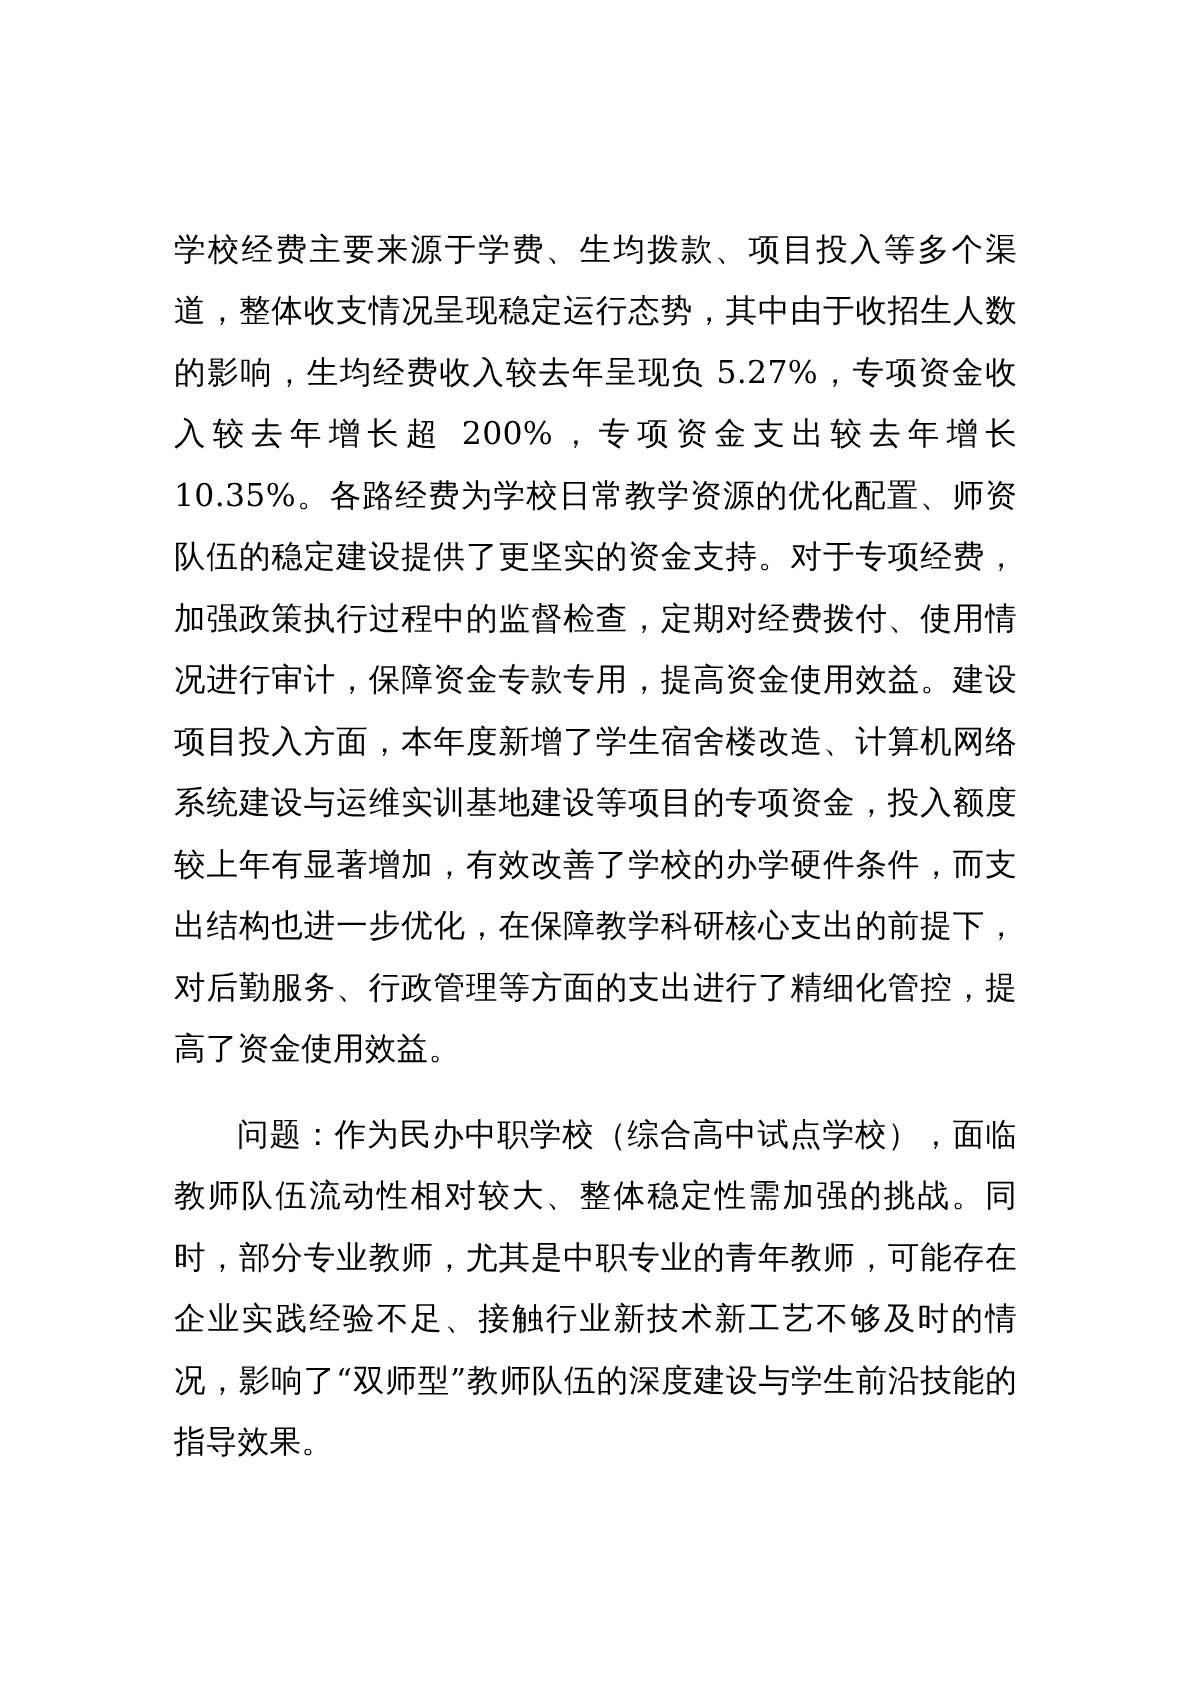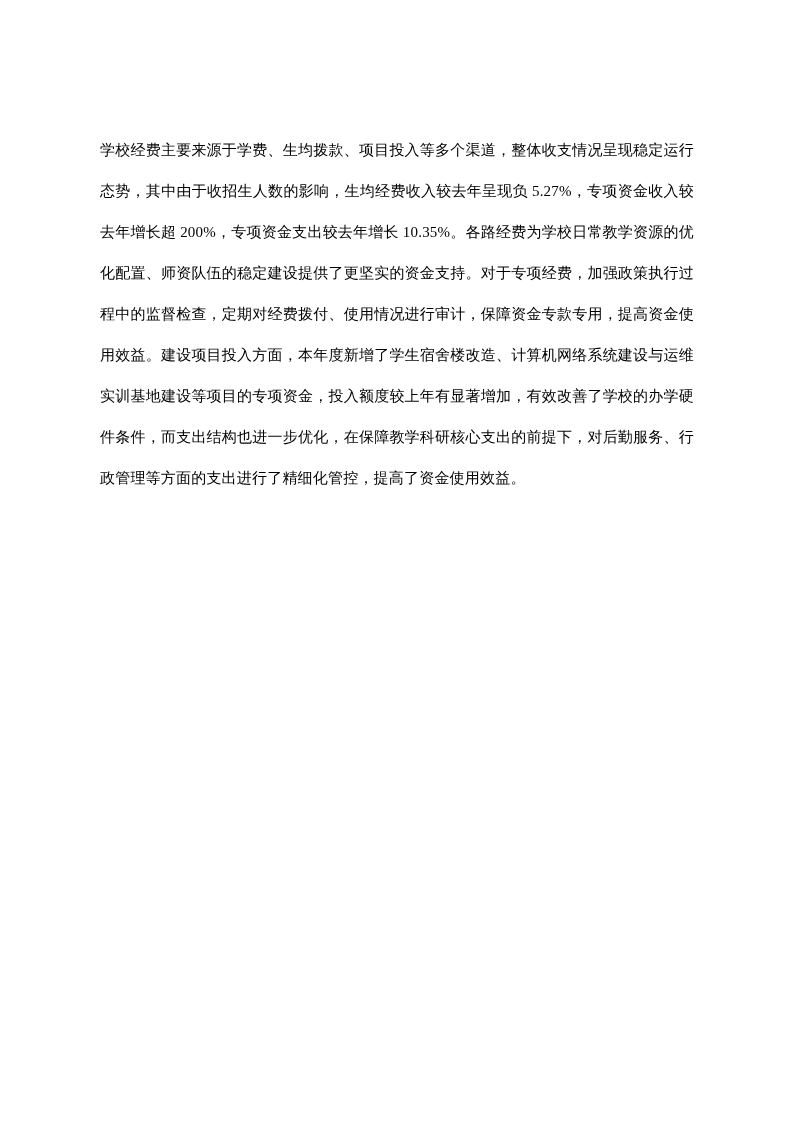--- a/index.html
+++ b/index.html
@@ -21,27 +21,26 @@
     top: 0;
     width: 794px;
     height: 1123px;
     box-sizing: border-box;
     padding: 130px 100px 60px 100px;
   }
   .doc-body {
     width: 594px;
   }
   p.para {
-    margin: 0;
-    font-size: 15px;
+    margin: 16px;
+    font-size: 21px;
     line-height: 41px;
     text-align: justify;
     text-justify: inter-ideograph;
     letter-spacing: 0.2px;
-    font-family: Liberation Serif, serif;
   }
   p.para.indent {
     text-indent: 2em;
   }
   h2.section-heading {
     margin: 16px 0 0 0;
     font-size: 19.2px;
     line-height: 41px;
     font-weight: bold;
     text-indent: 2em;
@@ -65,14 +64,15 @@
     font-family: "DejaVu Serif", "Liberation Serif", serif;
     color: #000000;
   }
 </style>
 </head>
 <body>
 
 <div class="page">
   <div class="doc-body">
     <p class="para">学校经费主要来源于学费、生均拨款、项目投入等多个渠道，整体收支情况呈现稳定运行态势，其中由于收招生人数的影响，生均经费收入较去年呈现负 5.27%，专项资金收入较去年增长超 200%，专项资金支出较去年增长 10.35%。各路经费为学校日常教学资源的优化配置、师资队伍的稳定建设提供了更坚实的资金支持。对于专项经费，加强政策执行过程中的监督检查，定期对经费拨付、使用情况进行审计，保障资金专款专用，提高资金使用效益。建设项目投入方面，本年度新增了学生宿舍楼改造、计算机网络系统建设与运维实训基地建设等项目的专项资金，投入额度较上年有显著增加，有效改善了学校的办学硬件条件，而支出结构也进一步优化，在保障教学科研核心支出的前提下，对后勤服务、行政管理等方面的支出进行了精细化管控，提高了资金使用效益。</p>
+    <p class="para indent">问题：作为民办中职学校（综合高中试点学校），面临教师队伍流动性相对较大、整体稳定性需加强的挑战。同时，部分专业教师，尤其是中职专业的青年教师，可能存在企业实践经验不足、接触行业新技术新工艺不够及时的情况，影响了“双师型”教师队伍的深度建设与学生前沿技能的指导效果。</p>
   </div>
 </div>
 
 </body></html>

